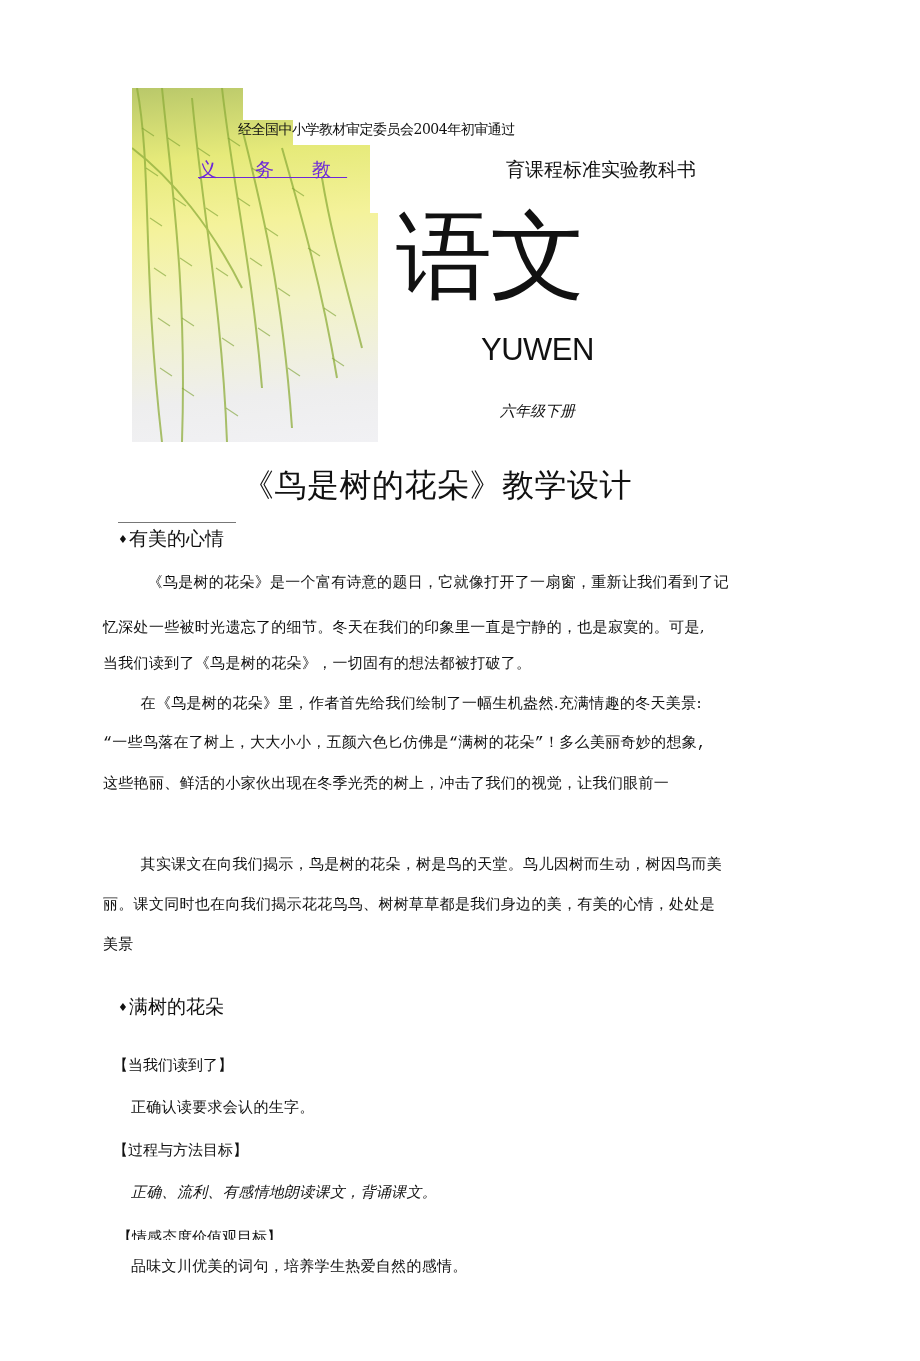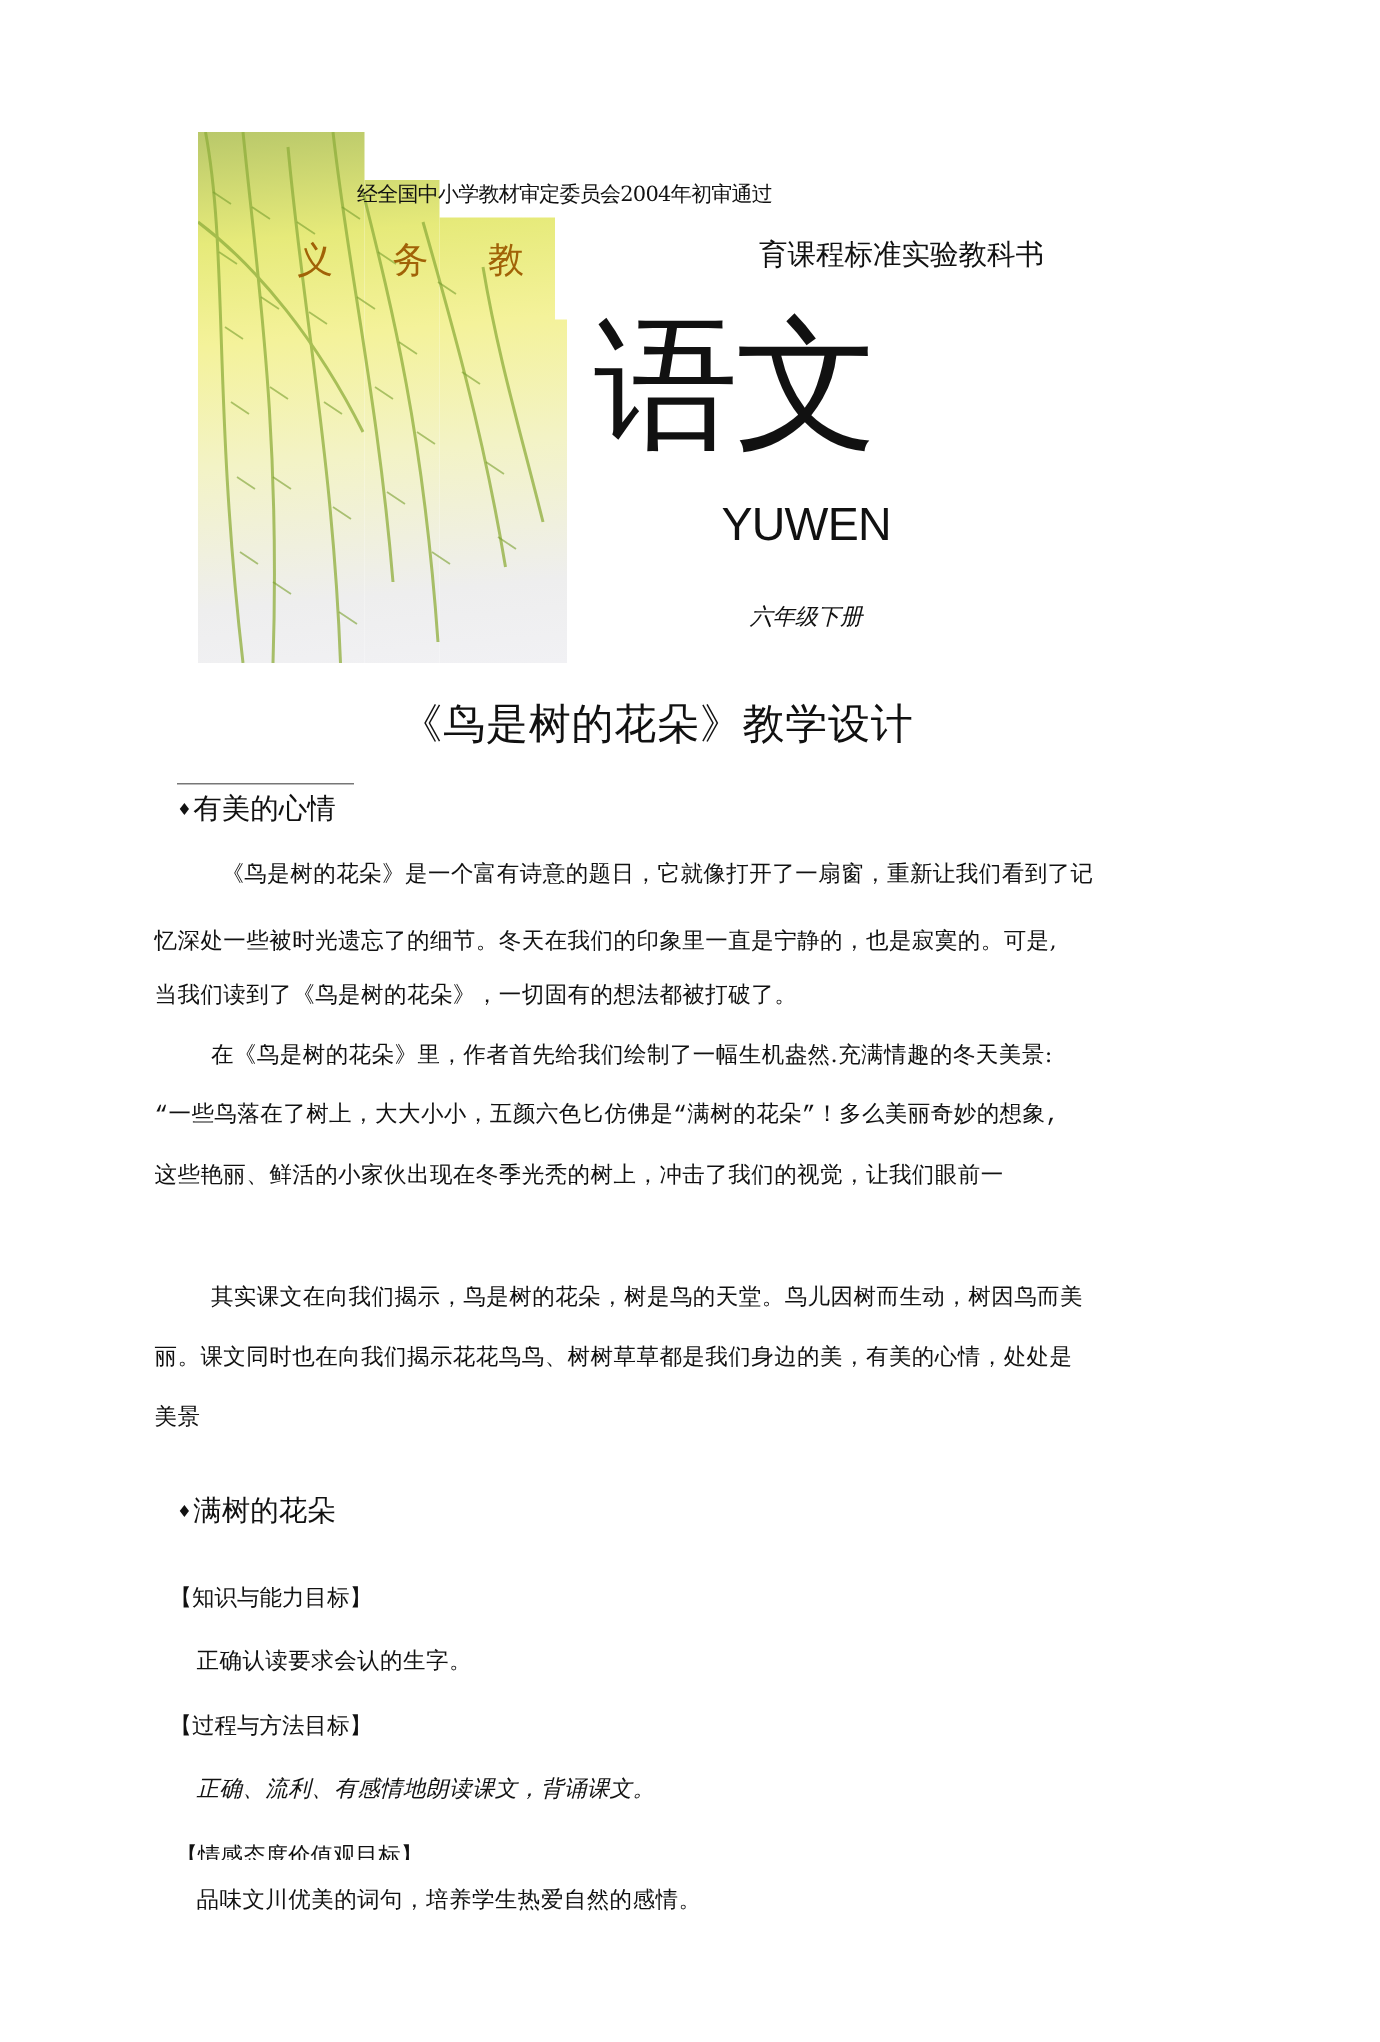--- a/index.html
+++ b/index.html
@@ -11,27 +11,27 @@
   .cover { position: absolute; left: 132px; top: 88px; width: 246px; height: 354px; }
   .cover .seg { position: absolute; background:
       linear-gradient(175deg, #b9c86a 0%, #e6ea7a 20%, #f4f29a 38%, #f3f3c6 60%, #eeeeee 85%, #f1f1f4 100%); overflow: hidden; }
   .cover .seg.s1 { left: 0; top: 0; width: 111px; height: 354px; background-size: 246px 354px; }
   .cover .seg.s2 { left: 111px; top: 32px; width: 50px; height: 322px; background-size: 246px 354px; background-position: -111px -32px; }
   .cover .seg.s3 { left: 161px; top: 57px; width: 77px; height: 297px; background-size: 246px 354px; background-position: -161px -57px; }
   .cover .seg.s4 { left: 238px; top: 125px; width: 8px; height: 229px; background-size: 246px 354px; background-position: -238px -125px; }
   .cover svg { position: absolute; left: 0; top: 0; }
 
   .approval { left: 238px; top: 121px; font-size: 14px; font-family: "DejaVu Serif", serif; letter-spacing: -0.5px; }
-  .yiwu { left: 198px; top: 157px; font-size: 24px; letter-spacing: 16px; color: #a16207; font-family: "DejaVu Serif", serif; }
+  .yiwu { left: 198px; top: 157px; font-size: 19px; letter-spacing: 16px; color: #6d28d9; font-family: "DejaVu Serif", serif; text-decoration: underline; }
   .curriculum { left: 506px; top: 157px; font-size: 19px; font-family: "DejaVu Sans", sans-serif; }
   .big-title { left: 396px; top: 208px; font-size: 96px; font-family: "DejaVu Sans", sans-serif; letter-spacing: -2px; line-height: 1; }
   .pinyin { left: 481px; top: 332px; font-size: 31px; font-family: "Liberation Sans", sans-serif; letter-spacing: -0.5px; }
   .grade { left: 500px; top: 402px; font-size: 15px; font-family: "DejaVu Sans", sans-serif; font-style: italic; }
 
-  .doc-title { left: 242px; top: 464px; font-size: 28px; font-family: "DejaVu Sans", sans-serif; letter-spacing: 0.5px; margin-left: 25px; }
+  .doc-title { left: 242px; top: 464px; font-size: 32px; font-family: "DejaVu Sans", sans-serif; letter-spacing: 0.5px; }
   .rule { position: absolute; left: 118px; top: 522px; width: 118px; height: 1px; background: #777; }
 
   .section-h { font-size: 19px; font-family: "DejaVu Sans", sans-serif; }
   .section-h .diamond { font-size: 11px; vertical-align: 2px; margin-right: 1px; }
 
   .para-line { font-size: 15px; font-family: "DejaVu Serif", serif; letter-spacing: 0.3px; }
   .sub-h { font-size: 15px; font-family: "DejaVu Serif", serif; }
   .clipped { height: 12px; overflow: hidden; }
 </style>
 </head>
@@ -87,20 +87,20 @@
 <div class="abs para-line" style="left:103px; top:774px;">这些艳丽、鲜活的小家伙出现在冬季光秃的树上，冲击了我们的视觉，让我们眼前一</div>
 
 <div class="abs para-line" style="left:110px; top:855px;">　　其实课文在向我们揭示，鸟是树的花朵，树是鸟的天堂。鸟儿因树而生动，树因鸟而美</div>
 <div class="abs para-line" style="left:103px; top:895px;">丽。课文同时也在向我们揭示花花鸟鸟、树树草草都是我们身边的美，有美的心情，处处是</div>
 <div class="abs para-line" style="left:103px; top:935px;text-align:right;">美景</div>
 
 <div class="abs section-h" style="left:118px; top:994px;">
   <span class="diamond">♦</span><span>满树的花朵</span>
 </div>
 
-<div class="abs sub-h" style="left:113px; top:1056px;">【知识与能力目标】</div>
+<div class="abs sub-h" style="left:113px; top:1056px;">【当我们读到了】</div>
 <div class="abs para-line" style="left:131px; top:1098px;">正确认读要求会认的生字。</div>
 
 <div class="abs sub-h" style="left:113px; top:1141px;">【过程与方法目标】</div>
 <div class="abs para-line" style="left:131px; top:1183px;font-style:italic;">正确、流利、有感情地朗读课文，背诵课文。</div>
 
 <div class="abs sub-h clipped" style="left:117px; top:1228px;">【情感态度价值观目标】</div>
 <div class="abs para-line" style="left:131px; top:1257px;">品味文川优美的词句，培养学生热爱自然的感情。</div>
 
 </body></html>

